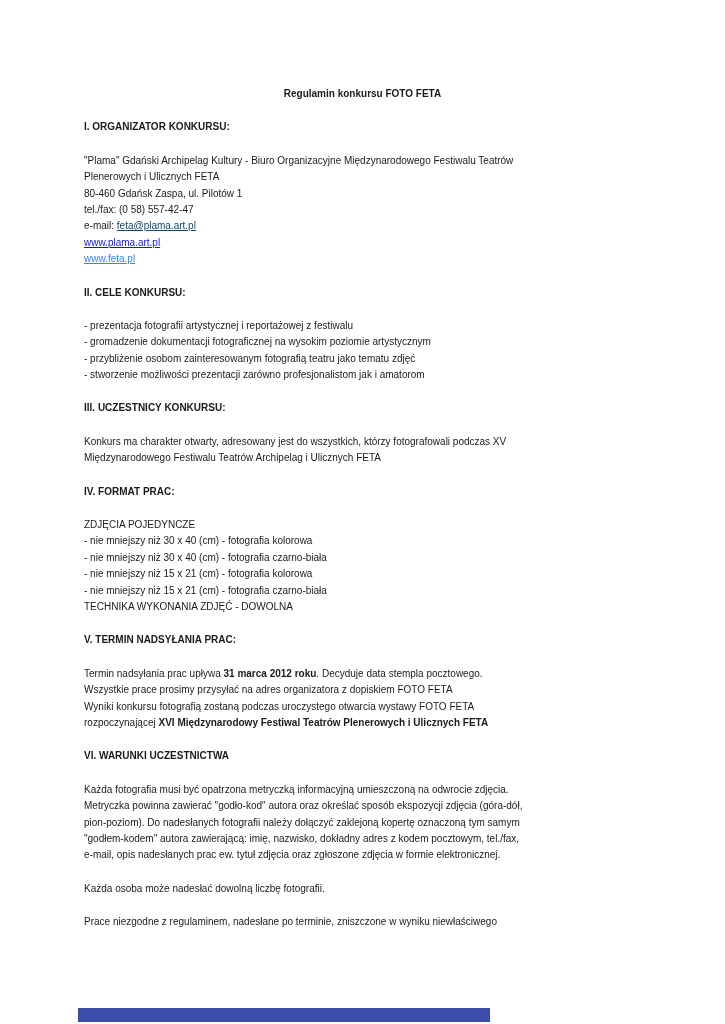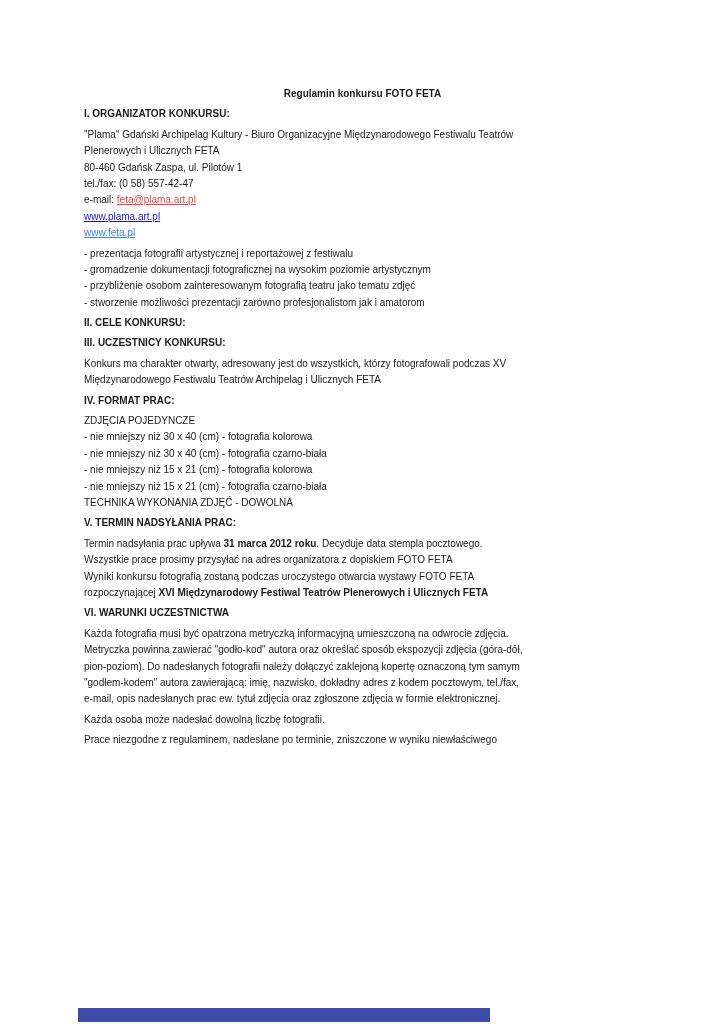--- a/index.html
+++ b/index.html
@@ -11,21 +11,21 @@
     font-size:10px;
     color:#1a1a1a;
     overflow:hidden;
   }
   .content{
     position:absolute;
     left:84px;
     top:86px;
     width:557px;
   }
-  .block{margin-top:4px;}
+  .block{margin-top:17px;}
   .block:first-child{margin-top:0;}
   .line{
     height:16.4px;
     line-height:16.4px;
     white-space:nowrap;
   }
   .title{font-weight:bold;text-align:center;}
   .heading{font-weight:bold;}
   .b{font-weight:bold;}
   a.doclink{text-decoration:underline;cursor:pointer;}
@@ -46,32 +46,32 @@
         <div class="line"><span class="b">Regulamin konkursu FOTO FETA</span></div>
       </div>
       <div class="block heading">
         <div class="line"><span class="b">I. ORGANIZATOR KONKURSU:</span></div>
       </div>
       <div class="block para">
         <div class="line"><span>"Plama" Gdański Archipelag Kultury - Biuro Organizacyjne Międzynarodowego Festiwalu Teatrów</span></div>
         <div class="line"><span>Plenerowych i Ulicznych FETA</span></div>
         <div class="line"><span>80-460 Gdańsk Zaspa, ul. Pilotów 1</span></div>
         <div class="line"><span>tel./fax: (0 58) 557-42-47</span></div>
-        <div class="line"><span>e-mail: </span><a class="doclink" href="#" style="color: #ef4444; text-decoration: underline;">feta@plama.art.pl</a></div>
+        <div class="line"><span>e-mail: </span><a class="doclink" href="#" style="color: #0c4a6e; text-decoration: underline;">feta@plama.art.pl</a></div>
         <div class="line"><a class="doclink" href="#" style="color: rgb(20, 20, 221);">www.plama.art.pl</a></div>
         <div class="line"><a class="doclink" href="#" style="color: #3b82f6; text-align: right;">www.feta.pl</a></div>
+      </div>
+      <div class="block heading">
+        <div class="line"><span class="b">II. CELE KONKURSU:</span></div>
       </div>
       <div class="block para">
         <div class="line"><span>- prezentacja fotografii artystycznej i reportażowej z festiwalu</span></div>
         <div class="line"><span>- gromadzenie dokumentacji fotograficznej na wysokim poziomie artystycznym</span></div>
         <div class="line"><span>- przybliżenie osobom zainteresowanym fotografią teatru jako tematu zdjęć</span></div>
         <div class="line"><span>- stworzenie możliwości prezentacji zarówno profesjonalistom jak i amatorom</span></div>
-      </div>
-      <div class="block heading">
-        <div class="line"><span class="b">II. CELE KONKURSU:</span></div>
       </div>
       <div class="block heading">
         <div class="line"><span class="b">III. UCZESTNICY KONKURSU:</span></div>
       </div>
       <div class="block para">
         <div class="line"><span>Konkurs ma charakter otwarty, adresowany jest do wszystkich, którzy fotografowali podczas XV</span></div>
         <div class="line"><span>Międzynarodowego Festiwalu Teatrów Archipelag i Ulicznych FETA</span></div>
       </div>
       <div class="block heading">
         <div class="line"><span class="b">IV. FORMAT PRAC:</span></div>

